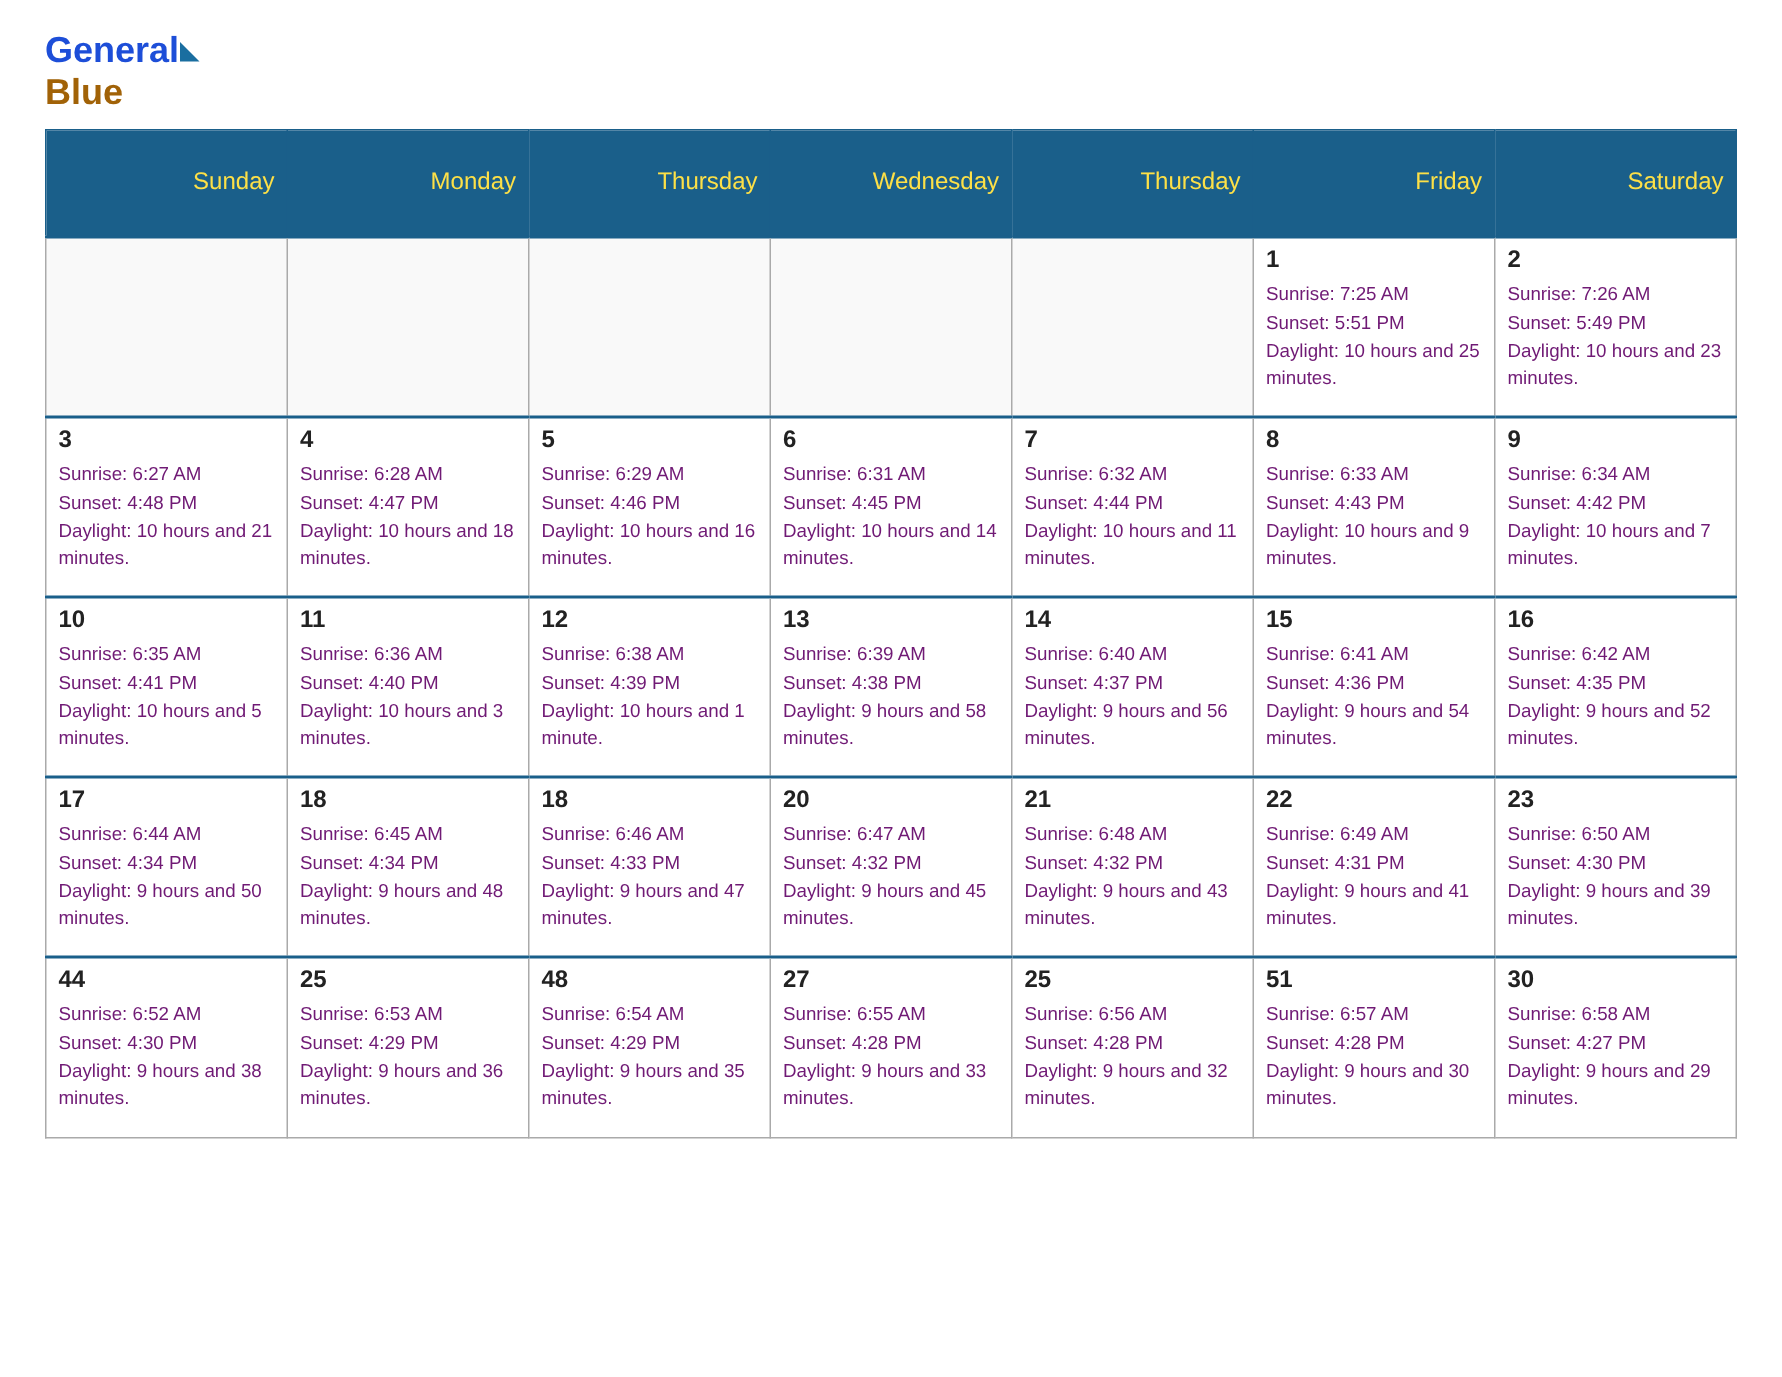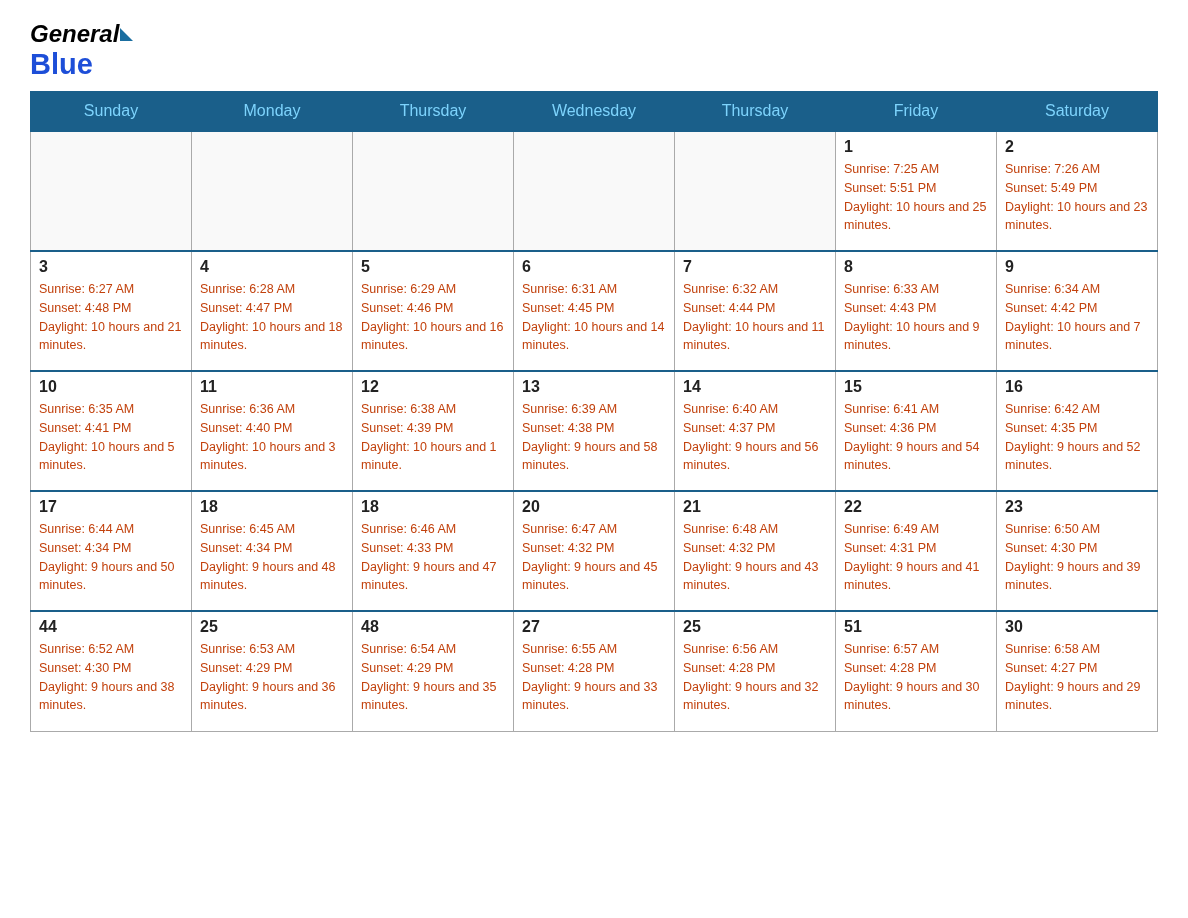--- a/index.html
+++ b/index.html
@@ -14,21 +14,21 @@
       display: flex;
       justify-content: space-between;
       align-items: flex-start;
       margin-bottom: 10px;
     }
     .logo-area {
       display: flex;
       flex-direction: column;
       align-items: flex-start;
     }
-    .logo-general { color: #000000; font-style: italic; }
+    .logo-general { color: #1d4ed8; }
     .title-area {
       text-align: right;
     }
     .month-title {
       font-size: 52px;
       font-weight: normal;
       color: #222;
       line-height: 1;
     }
     .location-title {
@@ -36,43 +36,43 @@
       color: #444;
       margin-top: 6px;
     }
     .calendar-table {
       width: 100%;
       border-collapse: collapse;
       margin-top: 10px;
     }
     .calendar-table th {
       background-color: #1a5f8a;
-      color: #7dd3fc;
-      padding: 10px 8px;
-      text-align: center;
+      color: #fde047;
+      padding: 26px 8px;
+      text-align: right;
       font-size: 16px;
       font-weight: normal;
       border: 1px solid #1a5f8a;
     }
     .calendar-table td {
       vertical-align: top;
       border: 1px solid #aaa;
       padding: 6px 8px;
       width: 14.28%;
       height: 120px;
     }
     .day-number {
       font-size: 16px;
       font-weight: bold;
       color: #222;
       margin-bottom: 4px;
     }
     .day-info {
       font-size: 12.5px;
-      color: #c2410c;
+      color: #701a75;
       line-height: 1.5;
     }
     .empty-cell {
       background: #f9f9f9;
     }
     .week-row td {
       border-top: 2px solid #1a5f8a;
     }
     .logo-row {
       display: flex;
@@ -84,22 +84,22 @@
     .logo-triangle {
       display: inline-block;
       width: 0;
       height: 0;
       border-left: 13px solid #1a6ea0;
       border-top: 13px solid transparent;
       vertical-align: middle;
       margin: 0 1px;
     }
     .logo-blue-text {
-      color: #1d4ed8;
-      font-size: 29px;
+      color: #a16207;
+      font-size: 24px;
       font-weight: bold;
     }
   </style>
 </head>
 <body>
 
 <div class="header-area">
   <div class="logo-area">
     <div class="logo-row">
       <span class="logo-general">General</span>

